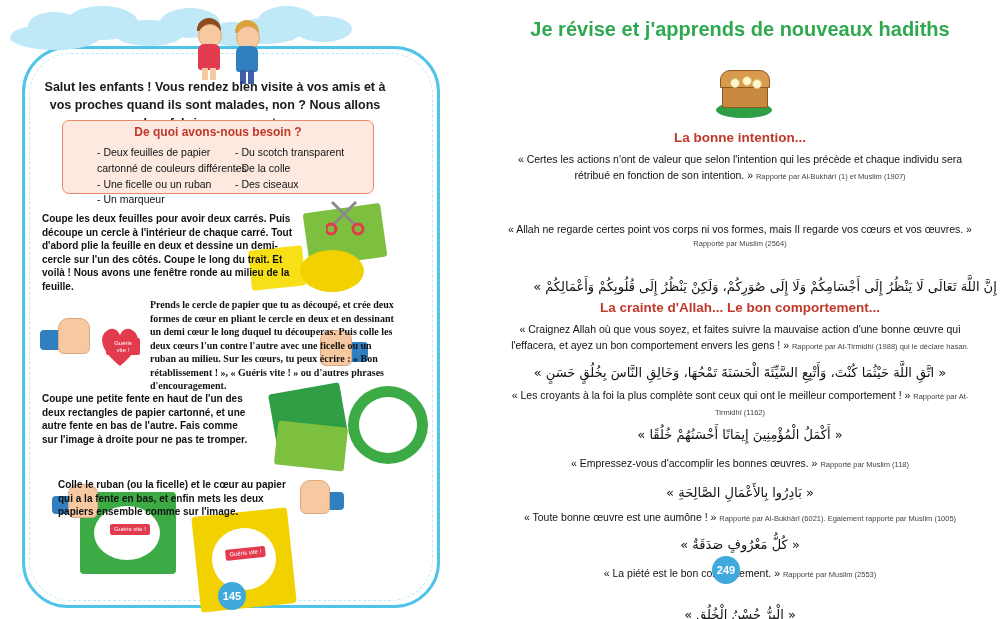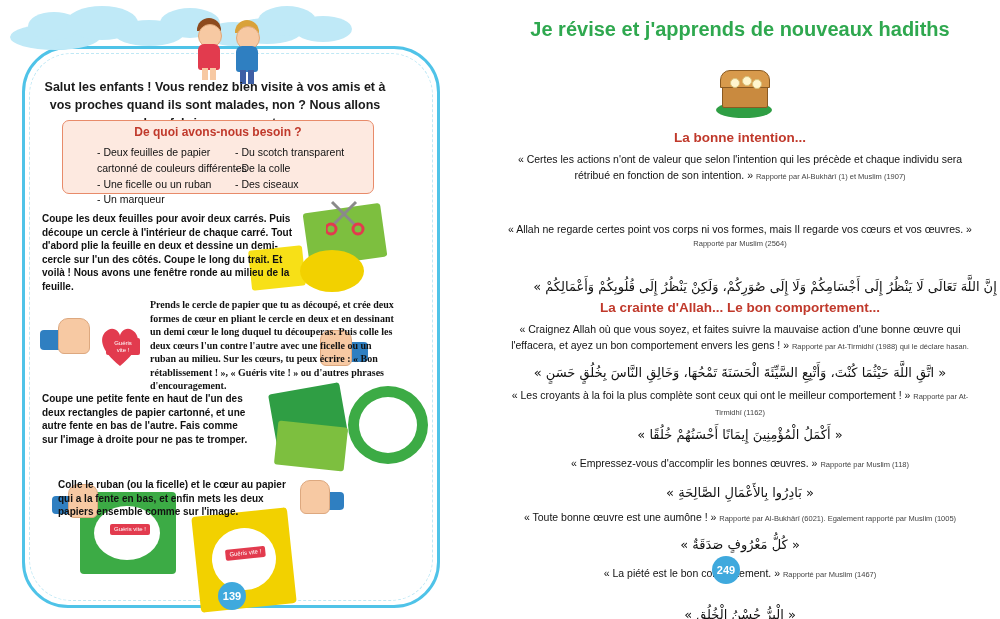--- a/index.html
+++ b/index.html
@@ -249,21 +249,21 @@
     <div class="ill ill-hand-br">
       <span class="sleeve" style="left:20px;top:26px;width:24px;height:18px;"></span>
       <span class="hand" style="left:0;top:14px;width:28px;height:32px;"></span>
     </div>
 
     <div class="step step-1">Coupe les deux feuilles pour avoir deux carrés. Puis découpe un cercle à l'intérieur de chaque carré. Tout d'abord plie la feuille en deux et dessine un demi-cercle sur l'un des côtés. Coupe le long du trait. Et voilà ! Nous avons une fenêtre ronde au milieu de la feuille.</div>
     <div class="step step-2">Prends le cercle de papier que tu as découpé, et crée deux formes de cœur en pliant le cercle en deux et en dessinant un demi cœur le long duquel tu découperas. Puis colle les deux cœurs l'un contre l'autre avec une ficelle ou un ruban au milieu. Sur les cœurs, tu peux écrire : « Bon rétablissement ! », « Guéris vite ! » ou d'autres phrases d'encouragement.</div>
     <div class="step step-3">Coupe une petite fente en haut de l'un des deux rectangles de papier cartonné, et une autre fente en bas de l'autre. Fais comme sur l'image à droite pour ne pas te tromper.</div>
     <div class="step step-4">Colle le ruban (ou la ficelle) et le cœur au papier qui a la fente en bas, et enfin mets les deux papiers ensemble comme sur l'image.</div>
 
-    <div class="page-num-left">139</div>
+    <div class="page-num-left">145</div>
   </div>
 
   <div class="right-page">
 
     <div class="right-title">Je révise et j'apprends de nouveaux hadiths</div>
 
     <div class="chest">
       <span class="chest-grass"></span>
       <span class="chest-body"></span>
       <span class="chest-lid"></span>
@@ -306,20 +306,20 @@
     <div class="ar" style="left:60px;top:482px;width:400px;">« بَادِرُوا بِالأَعْمَالِ الصَّالِحَةِ »</div>
 
     <div class="fr" style="left:20px;top:510px;width:480px;">
       <span>« Toute bonne œuvre est une aumône ! »</span>
       <span class="src">Rapporté par Al-Bukhârî (6021). Egalement rapporté par Muslim (1005)</span>
     </div>
     <div class="ar" style="left:60px;top:534px;width:400px;">« كُلُّ مَعْرُوفٍ صَدَقَةٌ »</div>
 
     <div class="fr" style="left:20px;top:566px;width:480px;">
       <span>« La piété est le bon comportement. »</span>
-      <span class="src">Rapporté par Muslim (1467)</span>
+      <span class="src">Rapporté par Muslim (2553)</span>
     </div>
     <div class="ar" style="left:60px;top:604px;width:400px;">« الْبِرُّ حُسْنُ الْخُلُقِ »</div>
 
     <div class="page-num-right">249</div>
   </div>
 
 </div>
 
 </body></html>

